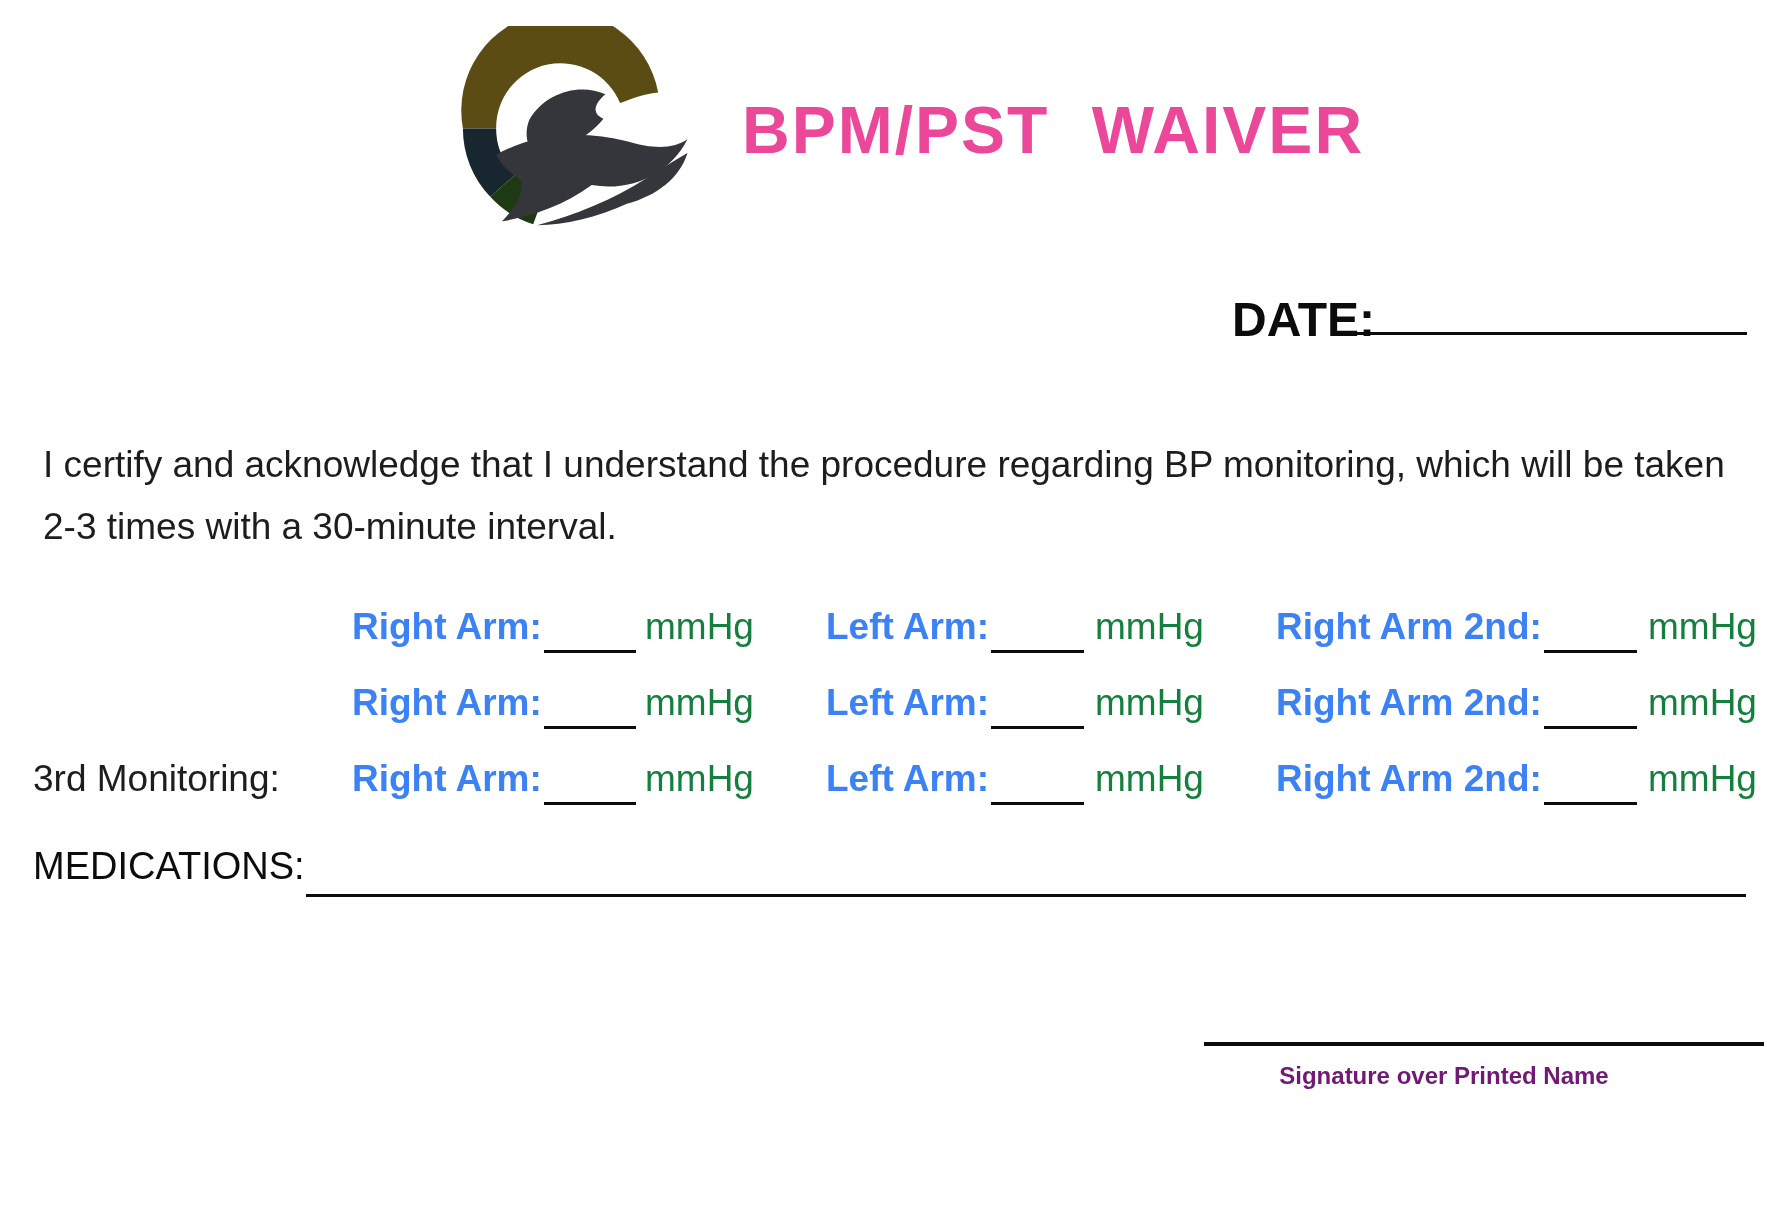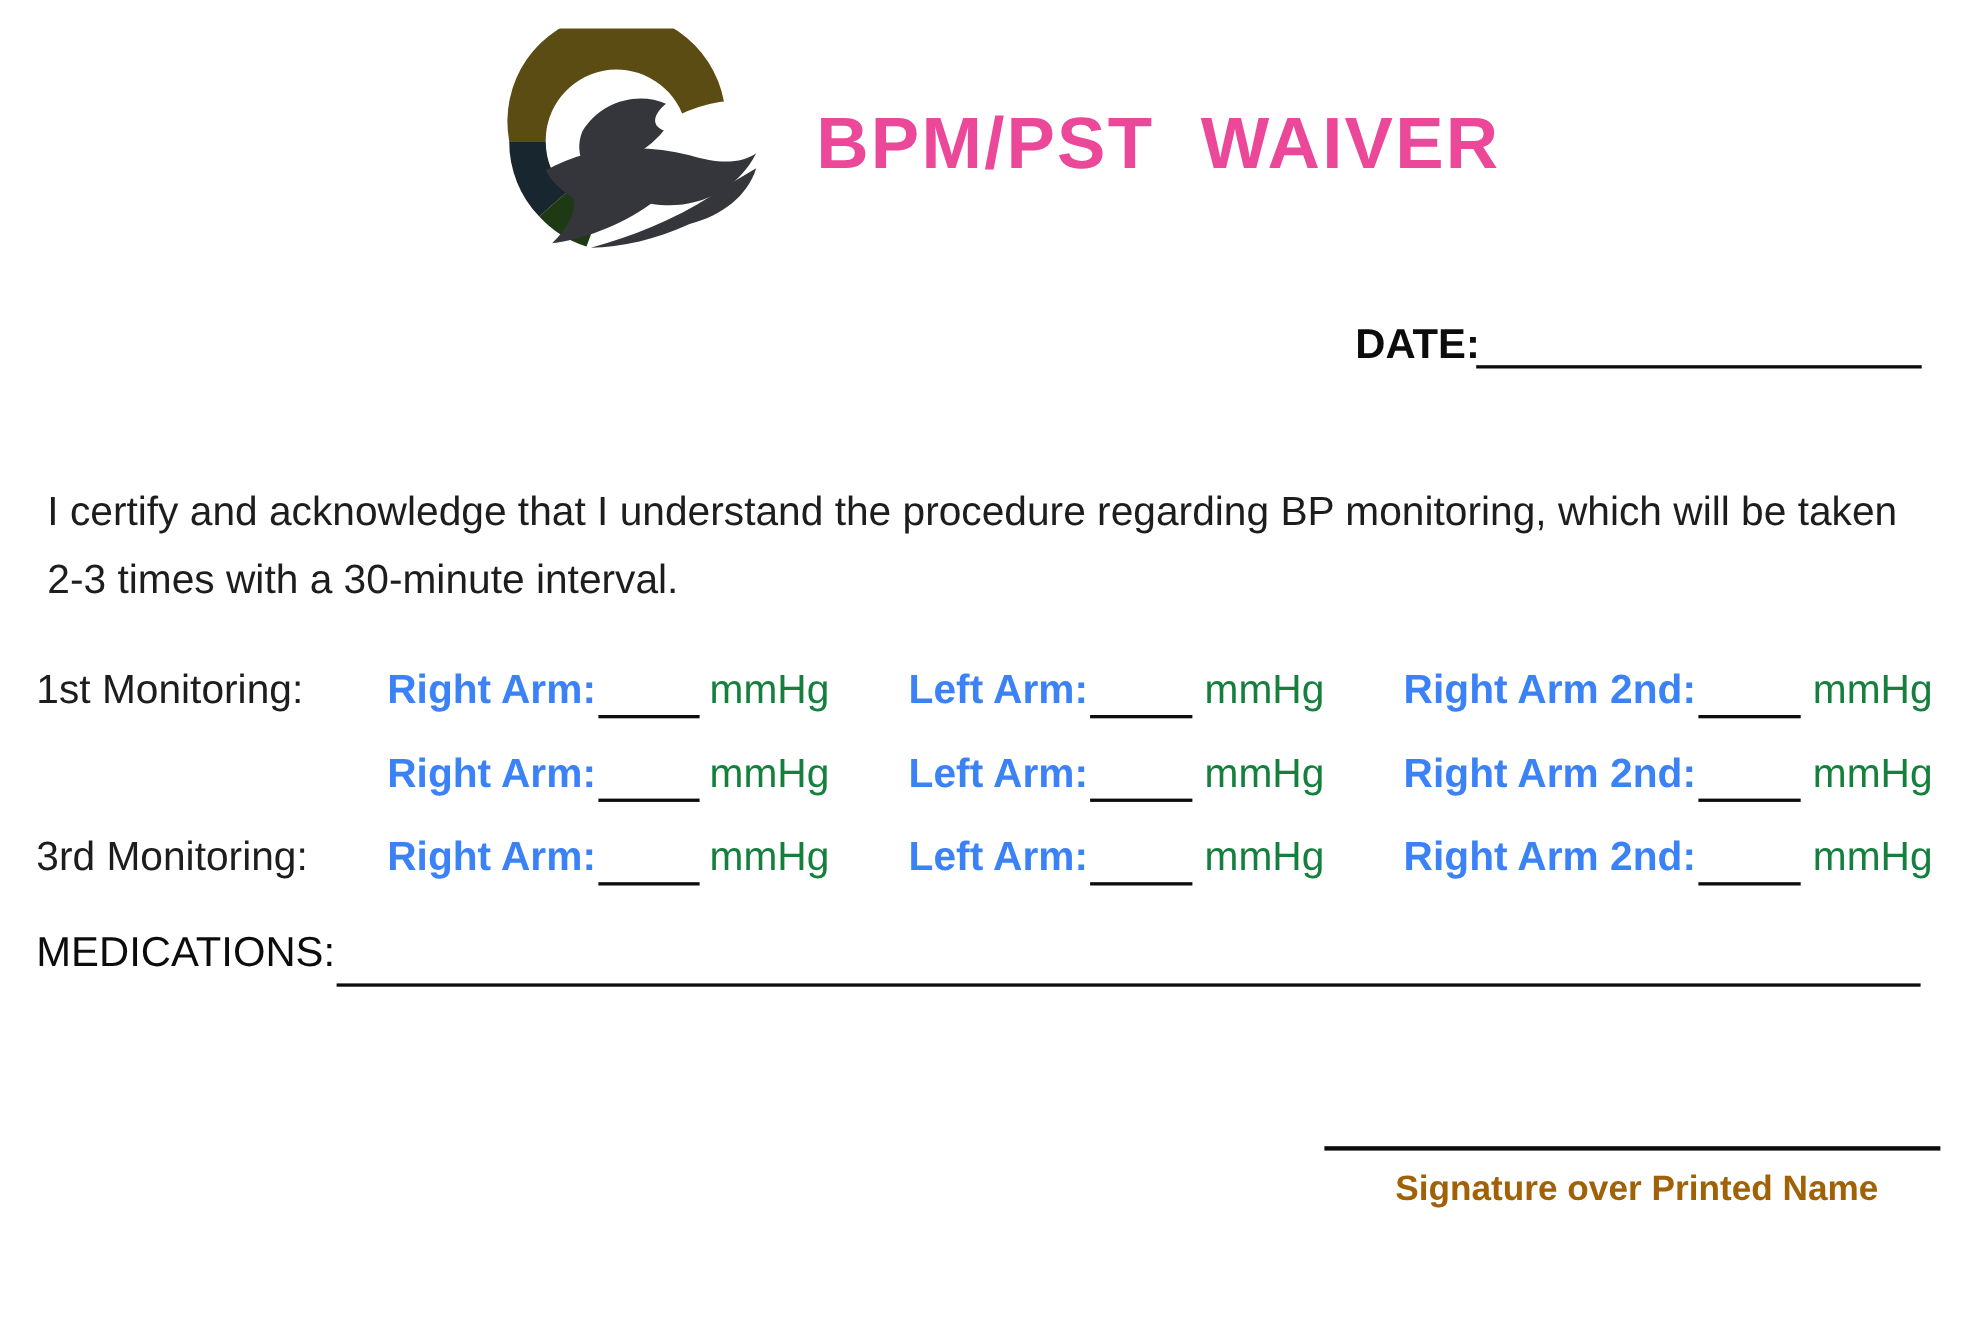--- a/index.html
+++ b/index.html
@@ -17,21 +17,21 @@
     left: 742px; top: 92px;
     font-size: 66px;
     font-weight: 700;
     letter-spacing: 2px;
     word-spacing: 22px;
     color: #ec4899;
     white-space: nowrap;
   }
   .date-label {
     left: 1232px; top: 292px;
-    font-size: 38px; font-weight: 700; color: #0c0c0c;
+    font-size: 48px; font-weight: 700; color: #0c0c0c;
   }
   .blank {
     display: inline-block;
     border-bottom: 3px solid #0c0c0c;
   }
   .date-line { left: 1342px; top: 300px; width: 405px; height: 32px; }
   .intro {
     left: 43px; top: 434px; width: 1720px;
     font-size: 37px; line-height: 62px; color: #1d1d1d;
   }
@@ -49,22 +49,22 @@
   .fld.c3 { left: 1276px; }
   .blank.c3 { left: 1544px; width: 93px; }
   .unit.c3 { left: 1648px; }
   .row1 { top: 606px; }
   .row2 { top: 682px; }
   .row3 { top: 758px; }
   .medications-label { left: 33px; top: 845px; font-size: 38px; font-weight: 400; color: #0c0c0c; }
   .medications-line { left: 306px; top: 852px; width: 1440px; height: 42px; }
   .signature-line { left: 1204px; top: 1000px; width: 560px; height: 42px; border-bottom-width: 4px; }
   .signature-label {
-    left: 1208px; top: 1062px; width: 560px;
-    text-align: center; font-size: 32px; font-weight: 700; color: #a16207;
+    left: 1164px; top: 1062px; width: 560px;
+    text-align: center; font-size: 24px; font-weight: 700; color: #701a75;
   }
   .form-number { left: 33px; top: 1138px; font-size: 37px; color: #1d1d1d; }
   .logo { left: 430px; top: 26px; width: 265px; height: 205px; }
 </style>
 </head>
 <body>
 
 <div class="page">
 
   <svg class="abs logo" viewBox="0 0 260 210" aria-hidden="true">
@@ -83,21 +83,20 @@
   </svg>
 
   <div class="abs title">BPM/PST WAIVER</div>
 
   <div class="abs date-label">DATE:</div>
   <span class="abs blank date-line"></span>
 
   <div class="abs intro">I certify and acknowledge that I understand the procedure regarding BP monitoring, which will be taken 2-3 times with a 30-minute interval.</div>
 
   <div class="abs mrow row1">
-    <span class="row-label">1st Monitoring:</span>
     <span class="fld c1">Right Arm:</span>
     <span class="blank c1"></span>
     <span class="unit c1">mmHg</span>
     <span class="fld c2">Left Arm:</span>
     <span class="blank c2"></span>
     <span class="unit c2">mmHg</span>
     <span class="fld c3">Right Arm 2nd:</span>
     <span class="blank c3"></span>
     <span class="unit c3">mmHg</span>
   </div>

